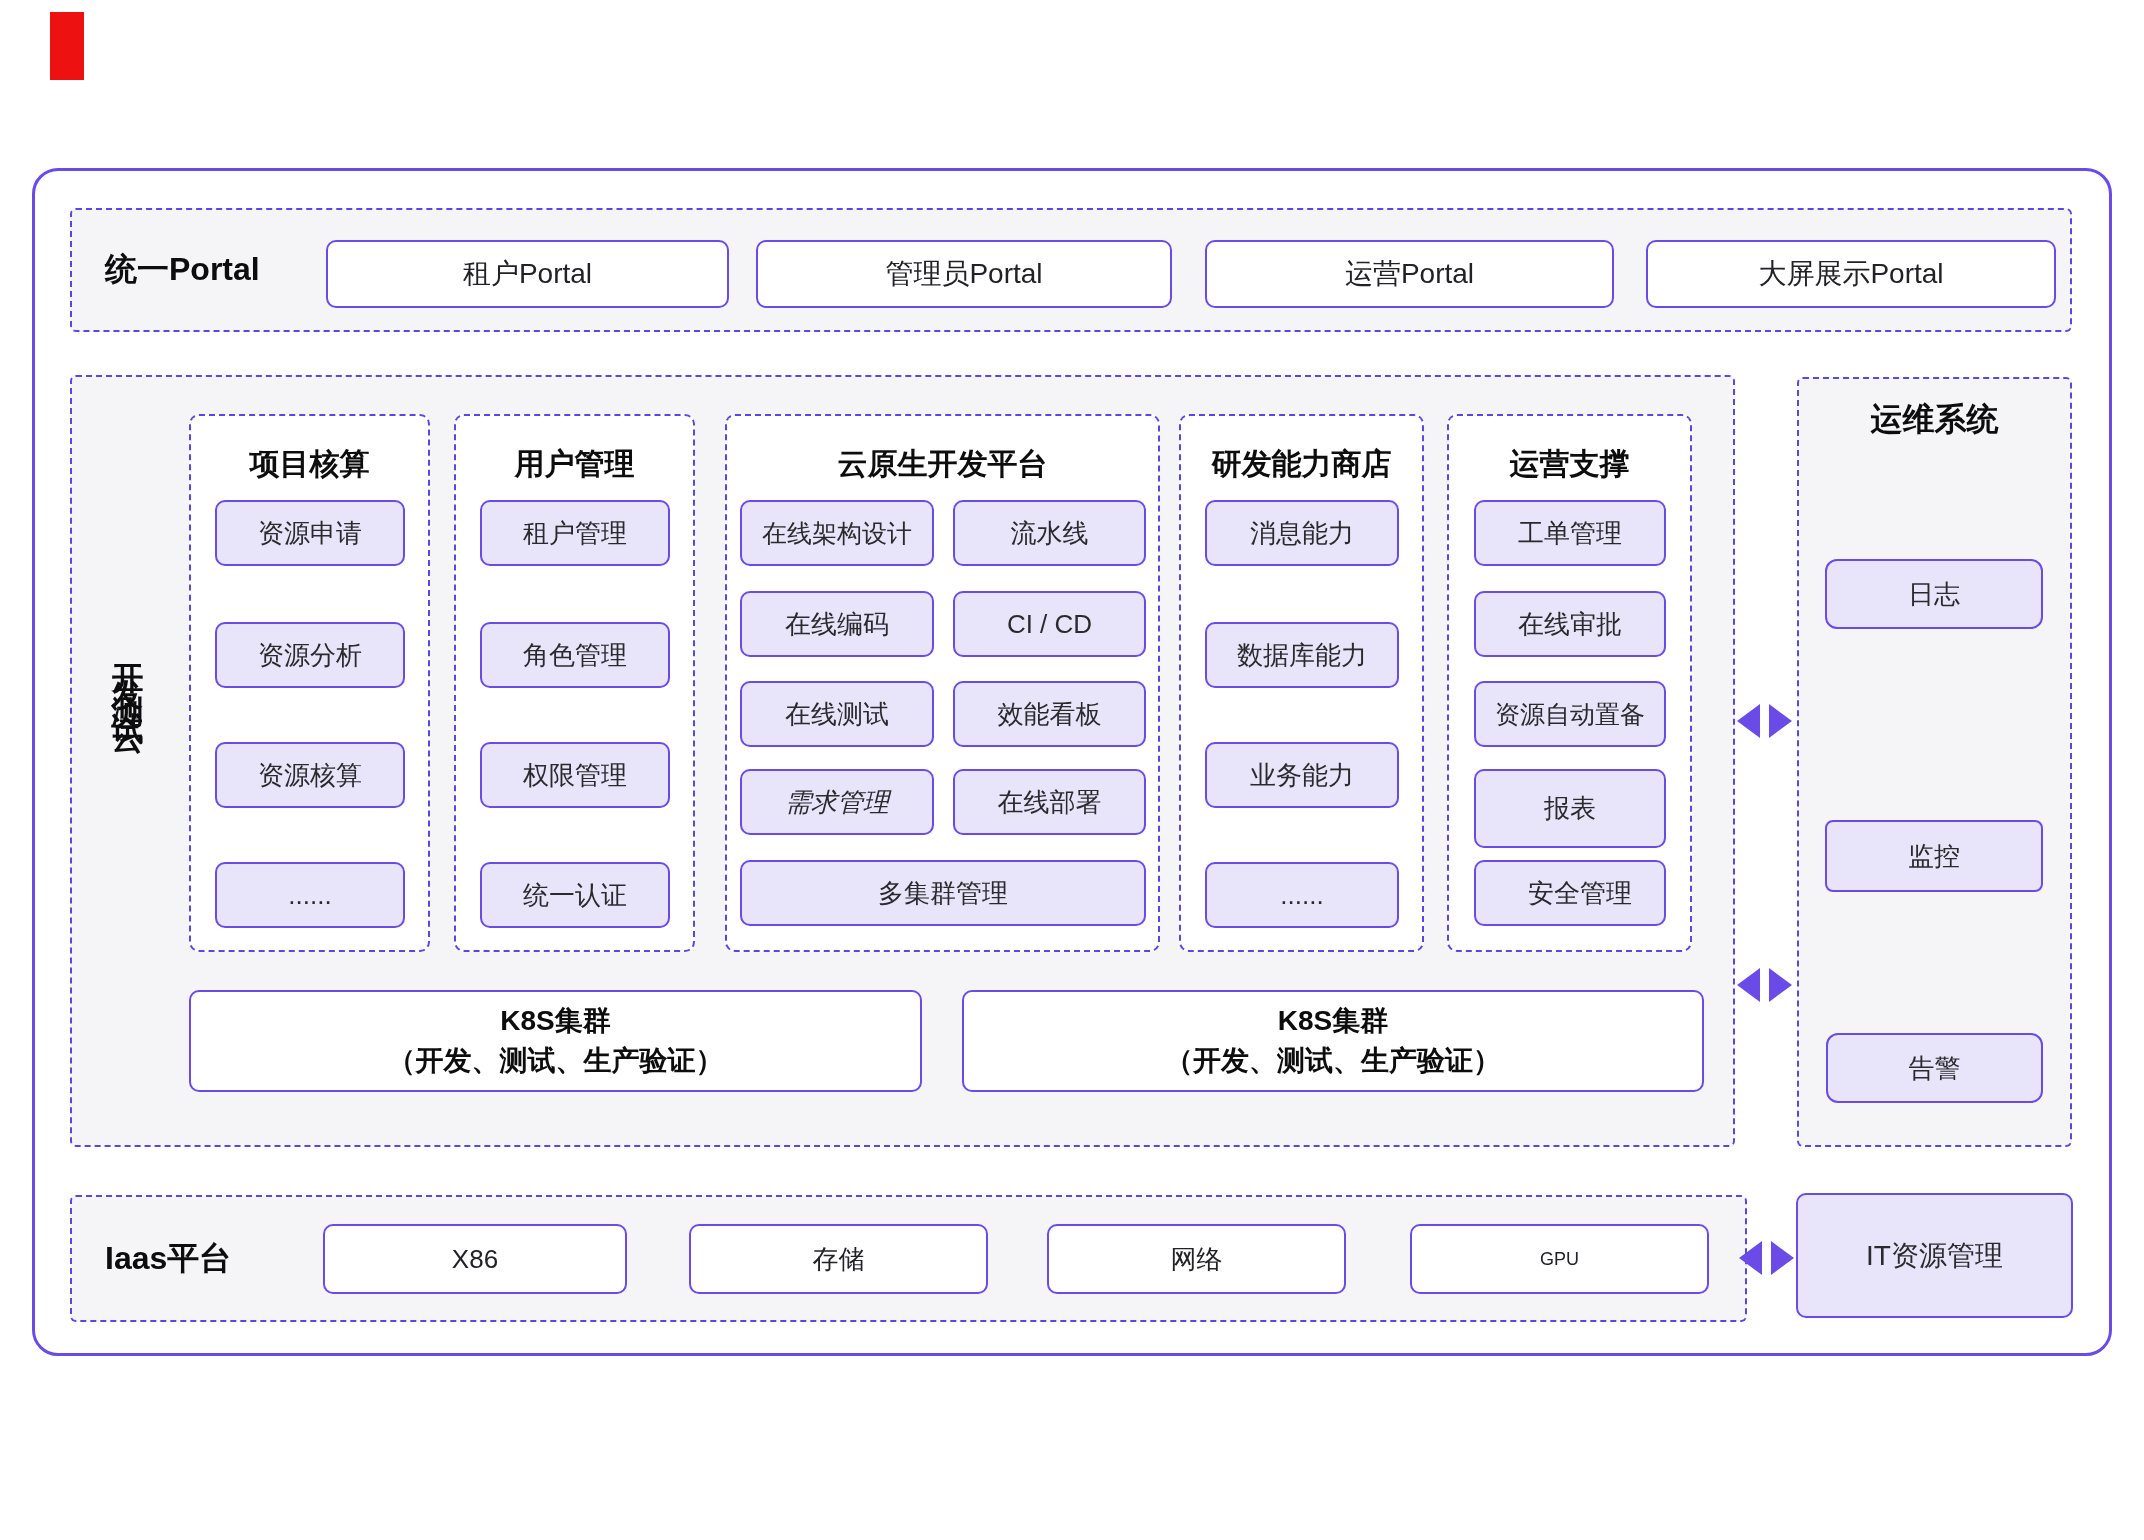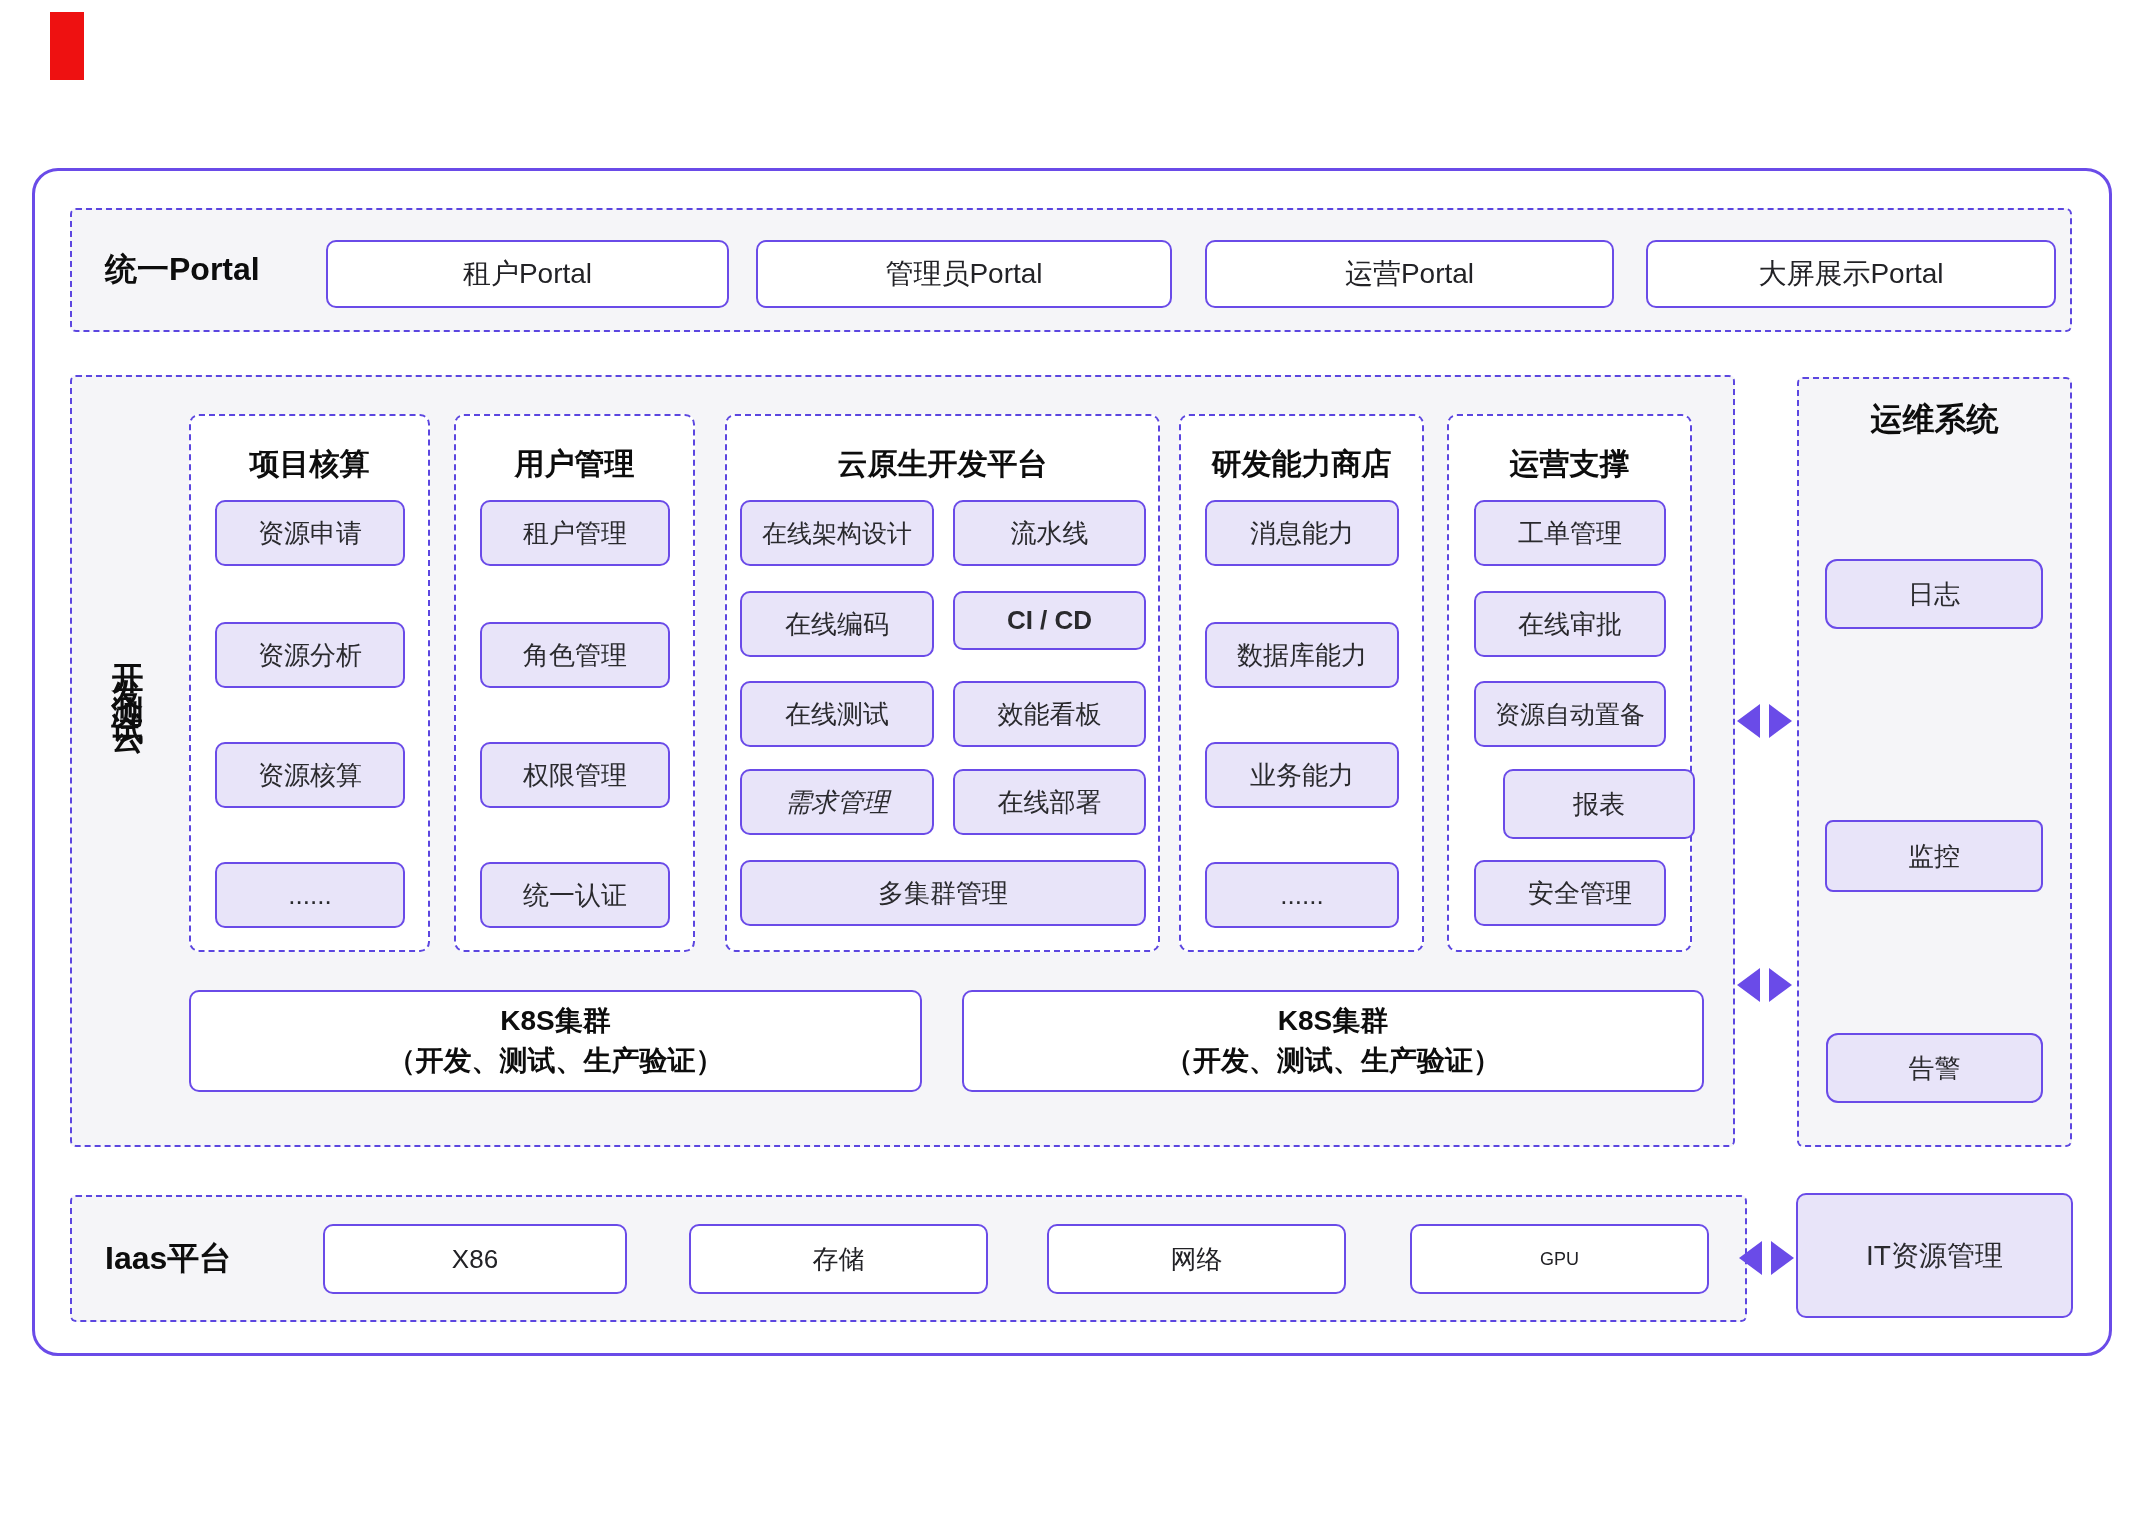--- a/index.html
+++ b/index.html
@@ -71,42 +71,42 @@
 <div class="abs lbox" style="left:480px;top:622px;width:190px;height:66px;">角色管理</div>
 <div class="abs lbox" style="left:480px;top:742px;width:190px;height:66px;">权限管理</div>
 <div class="abs lbox" style="left:480px;top:862px;width:190px;height:66px;">统一认证</div>
 
 <div class="abs col" style="left:725px;width:435px;">
   <div class="col-title">云原生开发平台</div>
 </div>
 <div class="abs lbox" style="left:740px;top:500px;width:194px;height:66px;font-size:25px;">在线架构设计</div>
 <div class="abs lbox" style="left:953px;top:500px;width:193px;height:66px;">流水线</div>
 <div class="abs lbox" style="left:740px;top:591px;width:194px;height:66px;">在线编码</div>
-<div class="abs lbox" style="left:953px;top:591px;width:193px;height:59px;font-weight:bold;">CI / CD</div>
+<div class="abs lbox" style="left:953px;top:591px;width:193px;height:66px;">CI / CD</div>
 <div class="abs lbox" style="left:740px;top:681px;width:194px;height:66px;">在线测试</div>
 <div class="abs lbox" style="left:953px;top:681px;width:193px;height:66px;">效能看板</div>
 <div class="abs lbox" style="left:740px;top:769px;width:194px;height:66px;font-style:italic;">需求管理</div>
 <div class="abs lbox" style="left:953px;top:769px;width:193px;height:66px;">在线部署</div>
 <div class="abs lbox" style="left:740px;top:860px;width:406px;height:66px;">多集群管理</div>
 
 <div class="abs col" style="left:1179px;width:245px;">
   <div class="col-title">研发能力商店</div>
 </div>
 <div class="abs lbox" style="left:1205px;top:500px;width:194px;height:66px;">消息能力</div>
 <div class="abs lbox" style="left:1205px;top:622px;width:194px;height:66px;">数据库能力</div>
 <div class="abs lbox" style="left:1205px;top:742px;width:194px;height:66px;">业务能力</div>
 <div class="abs lbox" style="left:1205px;top:862px;width:194px;height:66px;">......</div>
 
 <div class="abs col" style="left:1447px;width:245px;">
   <div class="col-title">运营支撑</div>
 </div>
 <div class="abs lbox" style="left:1474px;top:500px;width:192px;height:66px;">工单管理</div>
 <div class="abs lbox" style="left:1474px;top:591px;width:192px;height:66px;">在线审批</div>
 <div class="abs lbox" style="left:1474px;top:681px;width:192px;height:66px;font-size:25px;">资源自动置备</div>
-<div class="abs lbox" style="left:1474px;top:769px;width:192px;height:70px;margin-left:29px;">报表</div>
+<div class="abs lbox" style="left:1474px;top:769px;width:192px;height:79px;">报表</div>
 <div class="abs lbox" style="left:1474px;top:860px;width:192px;height:66px;padding-left:20px;">安全管理</div>
 
 <div class="abs k8s" style="left:189px;width:733px;">
   <div>K8S集群</div>
   <div>（开发、测试、生产验证）</div>
 </div>
 <div class="abs k8s" style="left:962px;width:742px;">
   <div>K8S集群</div>
   <div>（开发、测试、生产验证）</div>
 </div>

